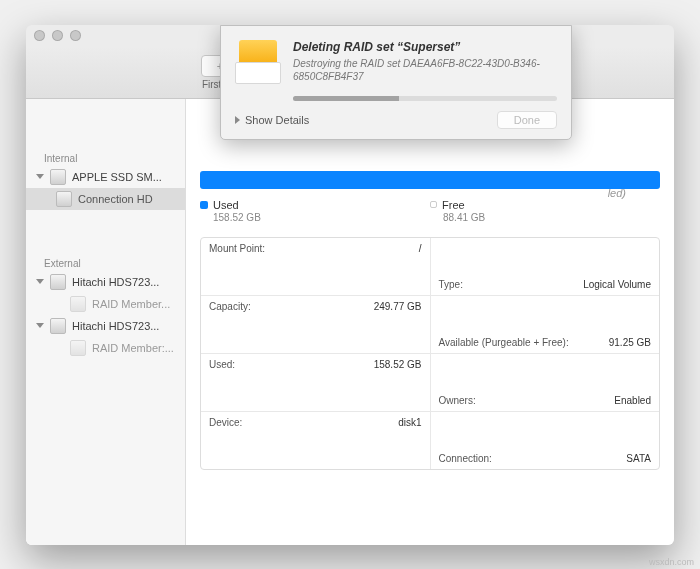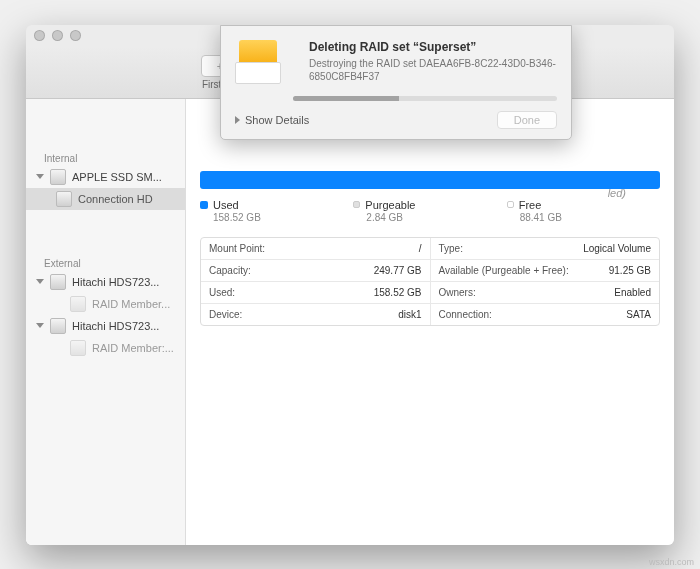--- a/index.html
+++ b/index.html
@@ -30,24 +30,24 @@
 .litem .lh { display: flex; align-items: center; gap: 5px; font-size: 11px; color: #333; }
 .litem .lv { font-size: 10px; color: #888; margin-left: 13px; margin-top: 1px; }
 .dot { width: 8px; height: 8px; border-radius: 2px; }
 .dot.blue { background: #0a84ff; }
 .dot.grey { background: #e0e0e0; border: 1px solid #ccc; width: 7px; height: 7px; }
 .dot.white { background: #fff; border: 1px solid #ccc; width: 7px; height: 7px; }
 .infobox { border: 1px solid #ddd; border-radius: 4px; }
 .irow { display: flex; border-bottom: 1px solid #e8e8e8; justify-content: flex-end; }
 .irow:last-child { border-bottom: none; }
 .icell { flex: 1; display: flex; justify-content: space-between; padding: 5px 8px; font-size: 10px; color: #555; border-right: 1px solid #e8e8e8; }
-.icell:last-child { border-right: none; }
+.icell:last-child { border-right: none; margin-top: 36px; }
 .icell .v { color: #333; }
 .dialog { position: absolute; top: 0; left: 194px; width: 352px; background: #f2f2f2; border: 1px solid #bfbfbf; border-radius: 0 0 5px 5px; box-shadow: 0 6px 22px rgba(0,0,0,0.28); padding: 14px 14px 10px; z-index: 10; }
-.dtop { display: flex; gap: 28px; }
+.dtop { display: flex; gap: 12px; font-style: italic; }
 .diskicon { width: 46px; height: 46px; position: relative; flex-shrink: 0; }
 .diskicon .back { position: absolute; top: 0; left: 4px; width: 38px; height: 32px; background: linear-gradient(#ffd257,#f5a500); border-radius: 3px; }
 .diskicon .front { position: absolute; bottom: 2px; left: 0; width: 46px; height: 22px; background: #fff; border: 1px solid #d8d8d8; border-radius: 2px; }
 .dtxt { flex: 1; }
 .dtitle { font-size: 12px; font-weight: 600; color: #333; margin-bottom: 3px; }
 .dsub { font-size: 10px; color: #777; line-height: 1.3; }
 .prog { height: 5px; background: #dcdcdc; border-radius: 3px; margin: 10px 0 2px 58px; overflow: hidden; }
 .prog .fill { width: 40%; height: 100%; background: #a3a3a3; }
 .dbot { display: flex; align-items: center; justify-content: space-between; margin-top: 10px; }
 .showd { display: flex; align-items: center; gap: 5px; font-size: 11px; color: #555; text-align: center; }
@@ -135,27 +135,20 @@
       <div class="legend" id="legend">
           <div class="litem">
             <div class="lh">
               <span class="dot blue"></span>
               <span>Used</span>
             </div>
             <div class="lv">158.52 GB</div>
           </div>
           <div class="litem">
             <div class="lh">
-              <span class="dot grey"></span>
-              <span>Purgeable</span>
-            </div>
-            <div class="lv">2.84 GB</div>
-          </div>
-          <div class="litem">
-            <div class="lh">
               <span class="dot white"></span>
               <span>Free</span>
             </div>
             <div class="lv">88.41 GB</div>
           </div>
         </div>
       <div class="infobox" id="infobox">
           <div class="irow">
             <div class="icell">
               <span>Mount Point:</span>

